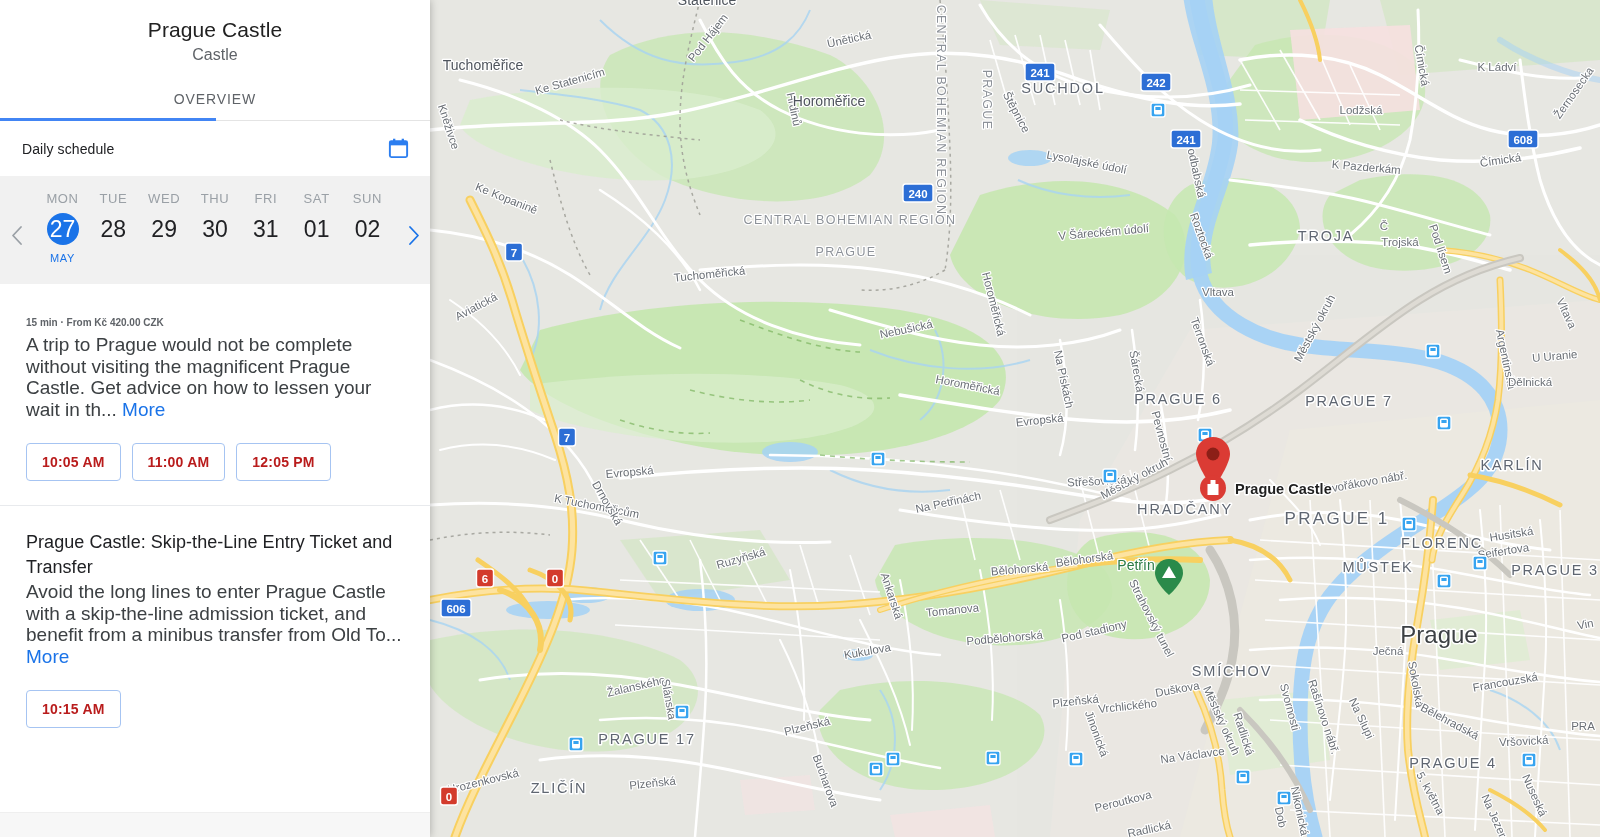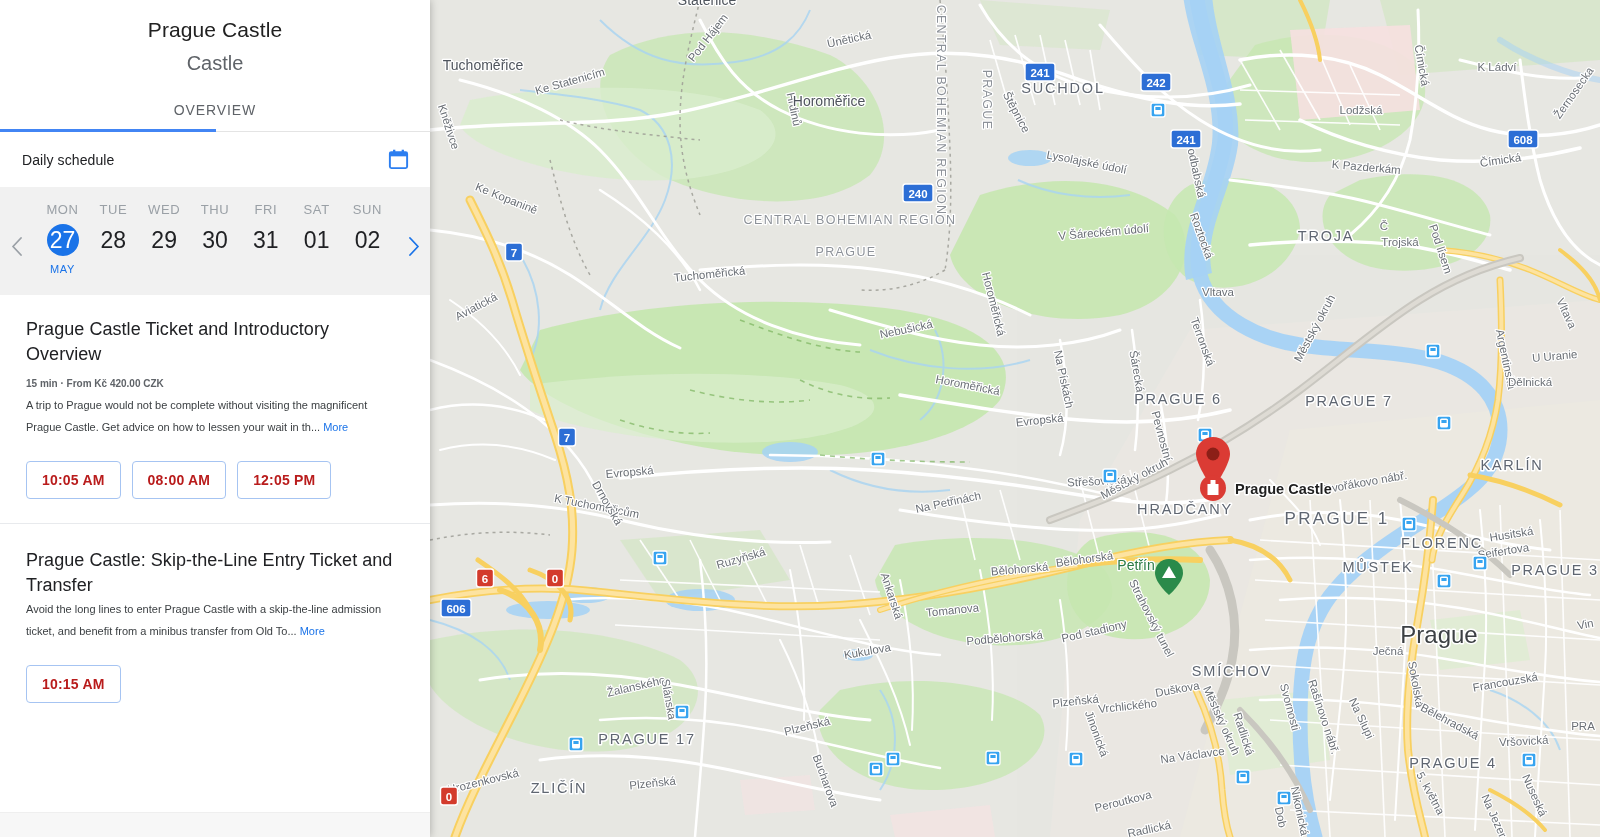--- a/index.html
+++ b/index.html
@@ -36,23 +36,23 @@
   }
   .place-title {
     text-align: center;
     font-size: 21px;
     color: #212121;
     letter-spacing: 0.1px;
     line-height: 26px;
   }
   .place-subtitle {
     text-align: center;
-    font-size: 20px;
+    font-size: 16px;
     color: #5f6368;
-    margin-top: 9px;
+    margin-top: 3px;
   }
 
   .tabs {
     display: flex;
     margin-top: 16px;
     border-bottom: 1px solid #e4e4e4;
     position: relative;
     height: 41px;
   }
   .tab {
@@ -153,21 +153,21 @@
     letter-spacing: 0.05px;
   }
   .offer-meta {
     font-size: 10px;
     color: #5f6368;
     margin-top: 7px;
     line-height: 20px;
     font-weight: bold;
   }
   .offer-desc {
-    font-size: 11px;
+    font-size: 19px;
     color: #3c4043;
     line-height: 21.5px;
     margin-top: 1px;
   }
   .more-link { color: #1a73e8; cursor: pointer; }
   .slots { display: flex; gap: 11px; margin-top: 23px; padding-bottom: 2px; }
   .slot {
     border: 1px solid #a6c4f2;
     border-radius: 4px;
     color: #b91c1c;
@@ -772,26 +772,25 @@
         </div>
       <div class="chev">
         <svg width="13" height="21" viewBox="0 0 13 21" aria-hidden="true">
           <polyline points="3,2 11,10.5 3,19" fill="none" stroke="#1a73e8" stroke-width="1.8" stroke-linecap="round" stroke-linejoin="round"></polyline>
         </svg>
       </div>
     </div>
 
     <div class="offers" id="offers">
         <div class="offer">
-          <div class="offer-title">Prague Castle Ticket and Introductory Overview</div>
           <div class="offer-meta">15 min · From Kč 420.00 CZK</div>
           <div class="offer-desc">A trip to Prague would not be complete without visiting the magnificent Prague Castle. Get advice on how to lessen your wait in th... <span class="more-link">More</span></div>
           <div class="slots">
             <button class="slot">10:05 AM</button>
-            <button class="slot">08:00 AM</button>
+            <button class="slot">11:00 AM</button>
             <button class="slot">12:05 PM</button>
           </div>
         </div>
         <div class="offer">
           <div class="offer-title">Prague Castle: Skip-the-Line Entry Ticket and Transfer</div>
           <div class="offer-desc">Avoid the long lines to enter Prague Castle with a skip-the-line admission ticket, and benefit from a minibus transfer from Old To... <span class="more-link">More</span></div>
           <div class="slots">
             <button class="slot">10:15 AM</button>
           </div>
         </div>

